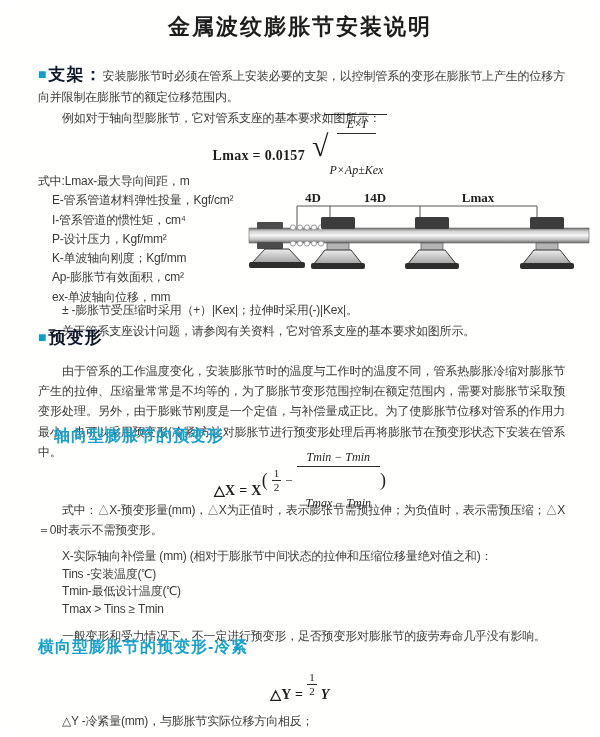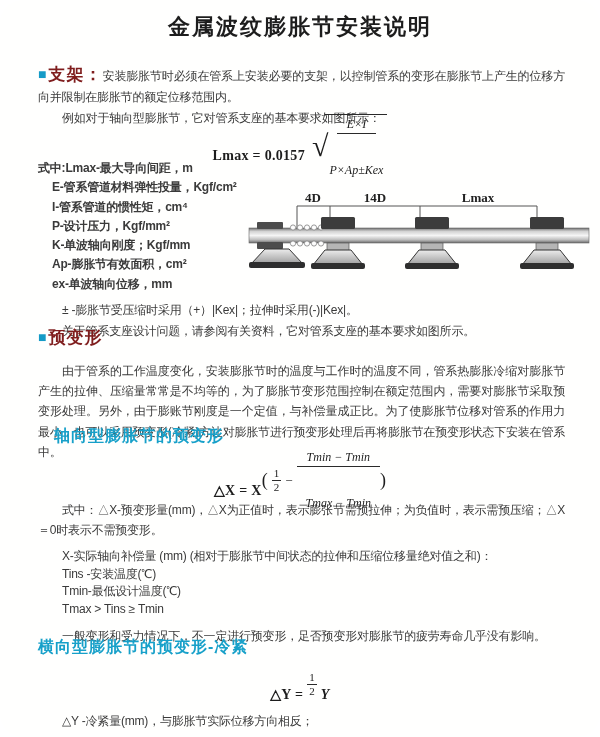--- a/index.html
+++ b/index.html
@@ -6,28 +6,28 @@
   .page{
     position:relative;width:600px;height:737px;background:#fffffe;
     font-family:"Liberation Sans",sans-serif;color:#3a3a3a;overflow:hidden;border-radius:23px;
   }
   .abs{position:absolute;}
   .title{
     top:12px;left:0;width:100%;text-align:center;
     font-size:22px;font-weight:bold;color:#1d1d1d;letter-spacing:2px;
   }
   .body-text{font-size:12px;line-height:19px;letter-spacing:-0.2px;}
-  .sec-head{font-size:17px;font-weight:bold;color:#7f1d1d;letter-spacing:1px;}
+  .sec-head{font-size:17px;font-weight:bold;color:#0f172a;letter-spacing:1px;}
   .marker{font-size:14px;color:#149bc7;margin-right:2px;position:relative;top:-1px;}
   .sub-head{font-size:16px;font-weight:bold;color:#17a0c9;letter-spacing:1px;}
 
   #p-intro{top:52px;left:38px;width:527px;text-align:justify;line-height:21px;}
   #p-example{top:97px;left:38px;width:527px;text-indent:24px;}
   #f1{top:114px;left:0;width:100%;display:flex;justify-content:center;align-items:center;}
-  #def-list{top:159px;left:38px;width:240px;font-weight:bold;}
+  #def-list{top:172px;left:38px;width:240px;}
   .def-line{display:block;height:19.3px;white-space:nowrap;}
   .def-line.sub{padding-left:14px;}
   #p-pm{top:289px;left:62px;white-space:nowrap;}
   #p-service{top:310px;left:62px;white-space:nowrap;}
   #h-predeform{top:326px;left:38px;}
   #p-predeform{top:349px;left:38px;width:527px;line-height:20.2px;text-align:justify;text-indent:24px;}
   #h-axial{top:426px;left:54px;}
   #f2{top:450px;left:0;width:100%;display:flex;justify-content:center;align-items:center;}
   #p-explain{top:489px;left:38px;width:527px;line-height:19.5px;text-align:justify;text-indent:24px;}
   #ax-items{top:547px;left:62px;}

